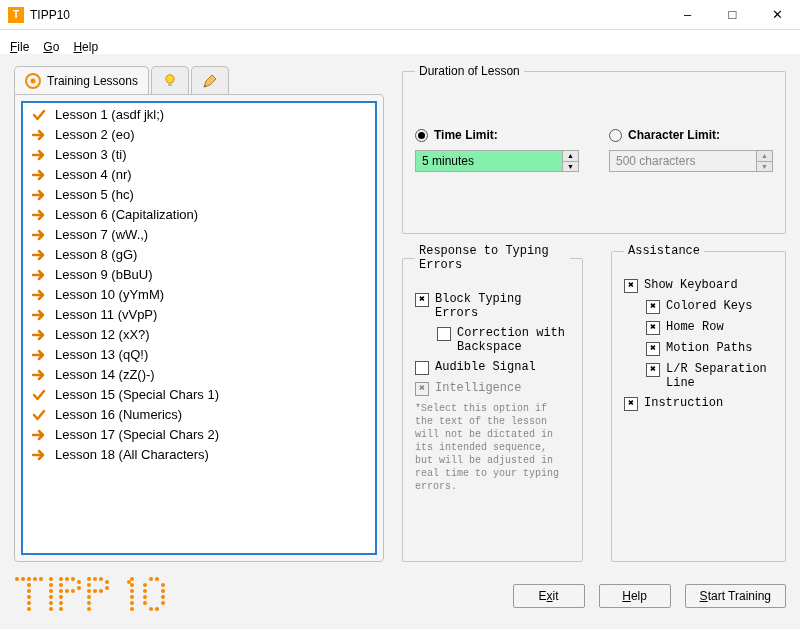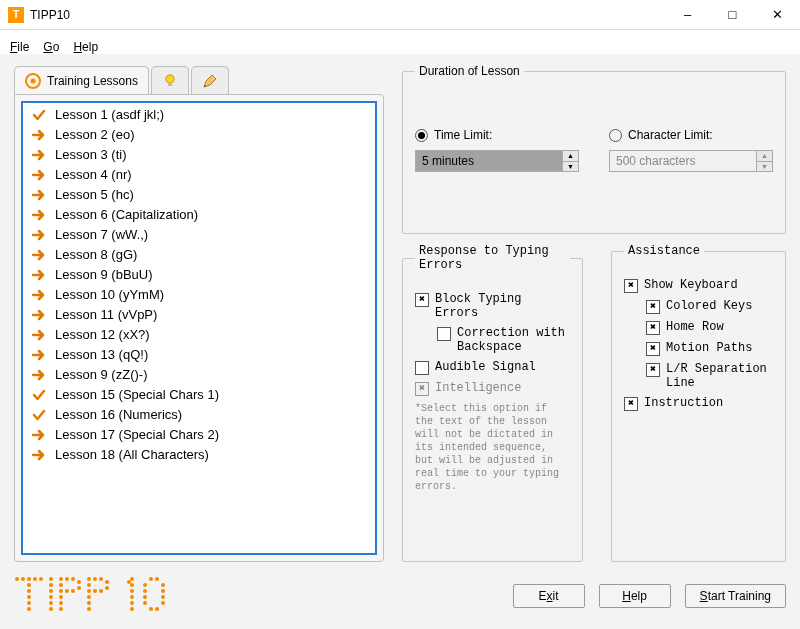--- a/index.html
+++ b/index.html
@@ -110,31 +110,31 @@
   fieldset.group > legend {
     font-size: 12px;
     padding: 0 4px;
   }
   .duration-body {
     display: flex;
     gap: 30px;
     margin-top: 36px;
   }
   .duration-opt { flex: 1; display: flex; flex-direction: column; gap: 8px; }
-  .radio-row { display: flex; align-items: flex-end; gap: 6px; }
+  .radio-row { display: flex; align-items: flex-end; gap: 6px; font-weight: bold; }
   .radio-outer {
     width: 13px; height: 13px; border: 1px solid #555; border-radius: 50%;
     display: flex; align-items: center; justify-content: center;
   }
   .radio-dot { width: 7px; height: 7px; border-radius: 50%; background: #000; }
   .spin-box {
     display: flex;
     border: 1px solid #aaa;
     height: 22px;
-    background: #a3a3a3;
+    background: #86efac;
   }
   .spin-box.disabled { background: #f0f0f0; color: #888; }
   .spin-value { flex: 1; padding: 0 6px; display: flex; align-items: center; font-size: 12px; }
   .spin-btns { width: 16px; border-left: 1px solid #aaa; display: flex; flex-direction: column; }
   .spin-btn { flex:1; display:flex; align-items:center; justify-content:center; font-size:7px; line-height:1; background:#e8e8e8; }
   .spin-btn + .spin-btn { border-top: 1px solid #aaa; }
   .lower-row { display: flex; gap: 28px; flex: 1; font-family: Liberation Mono, monospace; }
   .errors-group { flex: 1; }
   .assist-group { width: 175px; }
   .check-row { display: flex; align-items: flex-start; gap: 6px; margin: 6px 0; font-size: 12px; }
@@ -300,21 +300,21 @@
             <div class="lesson-row">
               <svg width="16" height="16" viewBox="0 0 16 16">
                 <path d="M2 8 L11 8 M8 4 L12 8 L8 12" stroke="#e07a00" stroke-width="2.5" fill="none" stroke-linecap="round" stroke-linejoin="round"></path>
               </svg>
               <span>Lesson 13 (qQ!)</span>
             </div>
             <div class="lesson-row">
               <svg width="16" height="16" viewBox="0 0 16 16">
                 <path d="M2 8 L11 8 M8 4 L12 8 L8 12" stroke="#e07a00" stroke-width="2.5" fill="none" stroke-linecap="round" stroke-linejoin="round"></path>
               </svg>
-              <span>Lesson 9 (zZ()-)</span>
+              <span>Lesson 14 (zZ()-)</span>
             </div>
             <div class="lesson-row">
               <svg width="16" height="16" viewBox="0 0 16 16">
                 <path d="M3 8 L6.5 12 L13 4" stroke="#e07a00" stroke-width="2.5" fill="none" stroke-linecap="round" stroke-linejoin="round"></path>
               </svg>
               <span>Lesson 15 (Special Chars 1)</span>
             </div>
             <div class="lesson-row">
               <svg width="16" height="16" viewBox="0 0 16 16">
                 <path d="M3 8 L6.5 12 L13 4" stroke="#e07a00" stroke-width="2.5" fill="none" stroke-linecap="round" stroke-linejoin="round"></path>

